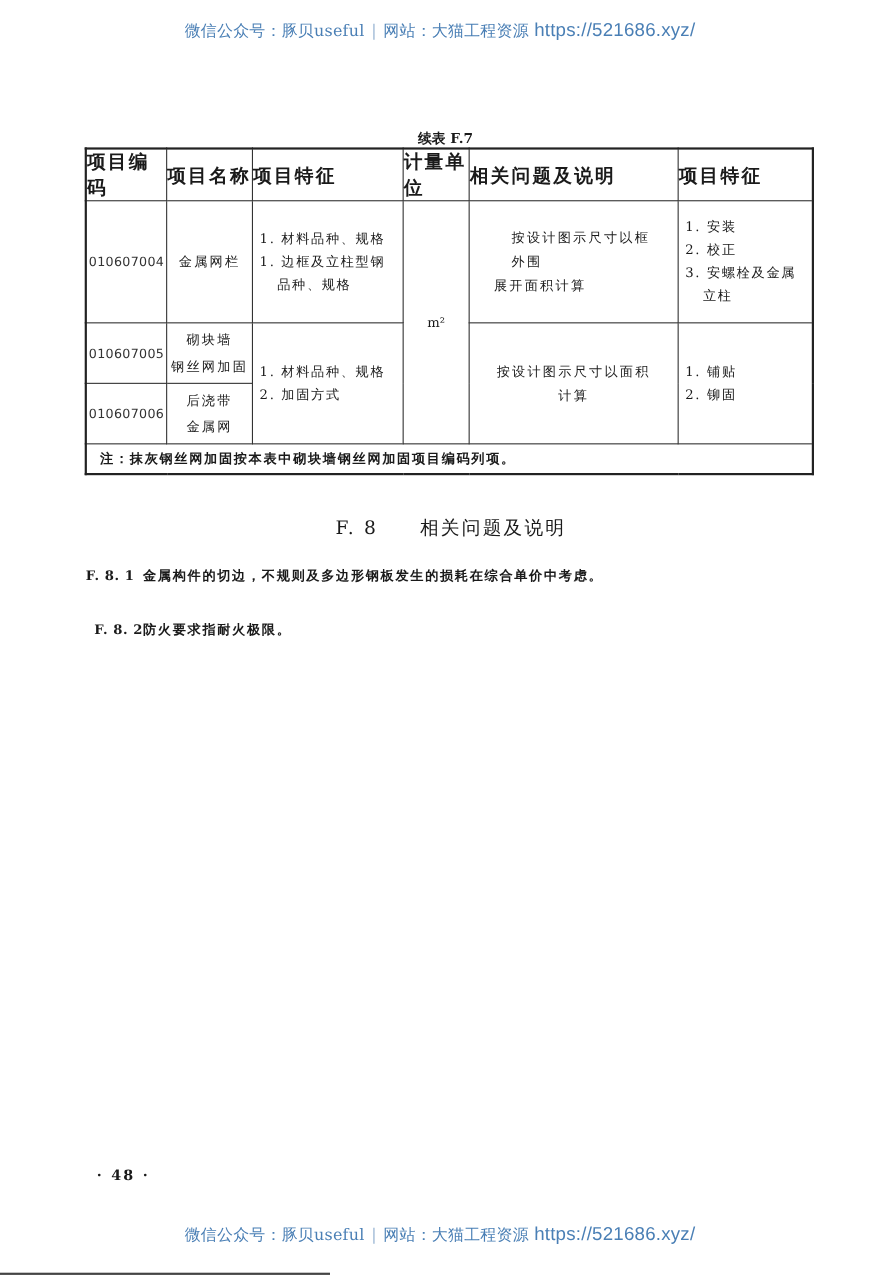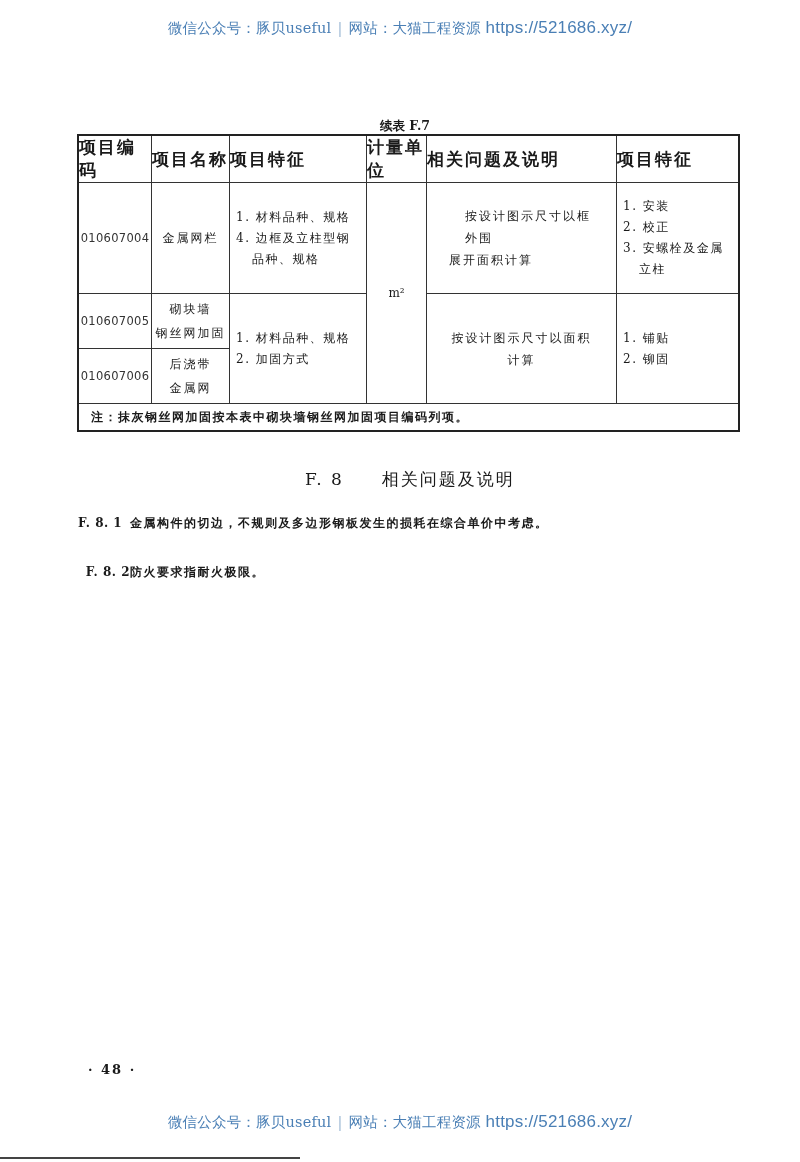--- a/index.html
+++ b/index.html
@@ -53,21 +53,21 @@
     <th class="c5">相关问题及说明</th>
     <th class="c6">项目特征</th>
   </tr>
   <tr style="height:111px;">
     <td class="code">010607004</td>
     <td class="name">
           <div>金属网栏</div>
         </td>
     <td class="list">
       <div>1. 材料品种、规格</div>
-      <div>4. 边框及立柱型钢</div>
+      <div>1. 边框及立柱型钢</div>
       <div class="indent">品种、规格</div>
     </td>
     <td class="unit" rowspan="3" style="vertical-align:middle;">
       <span>m²</span>
     </td>
     <td class="rule">
       <div style="padding-left:16px;">按设计图示尺寸以框外围</div>
       <div>展开面积计算</div>
     </td>
     <td class="list">

